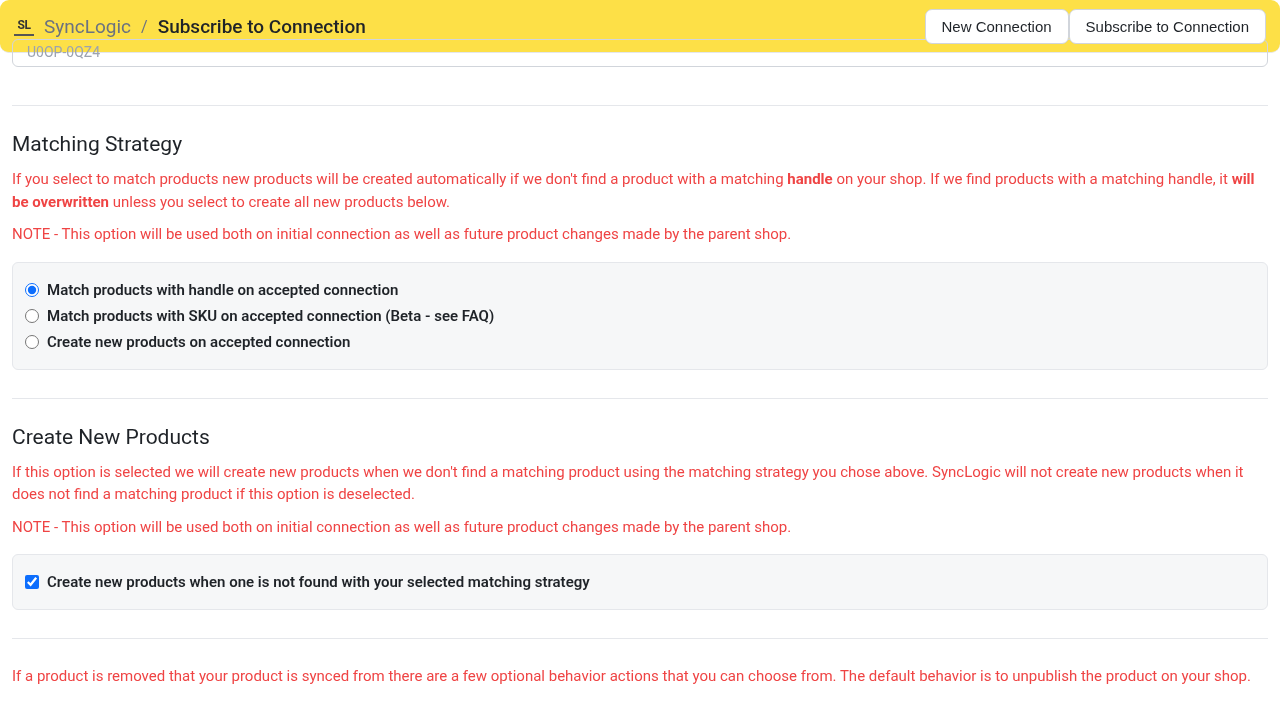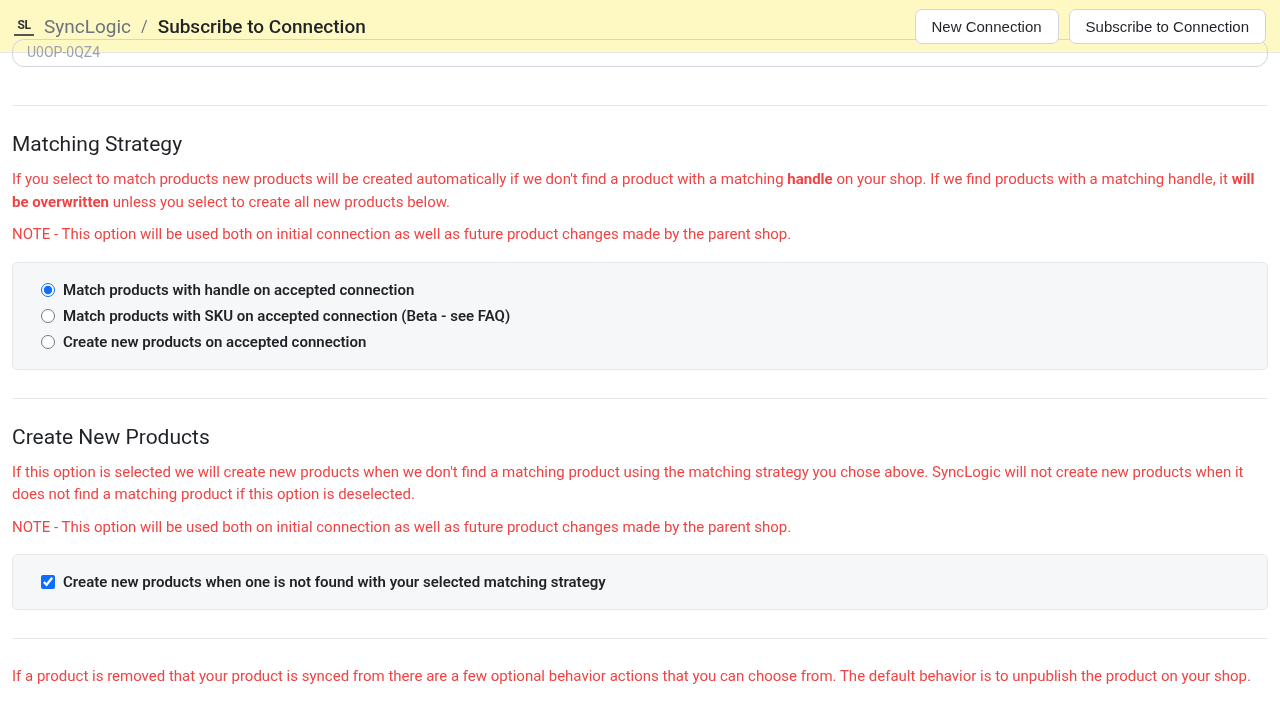--- a/index.html
+++ b/index.html
@@ -7,54 +7,55 @@
   font-family: -apple-system, BlinkMacSystemFont, "Segoe UI", Roboto, "Helvetica Neue", Arial, sans-serif;
   font-size: 15px;
   color: #1f2328;
   background: #fff;
   width: 1280px;
   height: 720px;
   overflow: hidden;
 }
 .topbar {
   height: 53px;
-  background: #fef9c3;
+  background: #fde047;
   border-bottom: 1px solid #e5e7eb;
   display: flex;
   align-items: center;
   padding: 0 14px;
   justify-content: space-between;
+  border-radius: 9px;
 }
 .topbar-left { display: flex; align-items: center; gap: 10px; }
 .logo {
   width: 20px; height: 20px;
   font-size: 12px; font-weight: 700;
   color: #333; display: flex; align-items: center; justify-content: center;
   border-bottom: 2px solid #555;
   letter-spacing: -0.5px;
 }
 .brand { color: #6b7280; font-size: 19px; font-weight: 400; }
 .slash { color: #6b7280; font-size: 16px; }
 .page { font-size: 19px; font-weight: 500; color: #1f2328; }
-.topbar-right { display: flex; gap: 10px; }
+.topbar-right { display: flex; }
 .btn {
   background: #fff;
   border: 1px solid #d1d5db;
   border-radius: 7px;
   padding: 8px 16px;
   font-size: 15px;
   color: #1f2328;
   cursor: pointer;
 }
 .content {
   padding: 0 12px;
 }
 .input-remnant {
   border: 1px solid #d1d5db;
-  border-radius: 12px;
+  border-radius: 6px;
   height: 28px;
   margin-top: -14px;
   padding: 4px 14px;
   color: #9ca3af;
   font-size: 14px;
   display: flex;
   align-items: flex-end;
   padding-bottom: 6px;
 }
 .section {
@@ -77,21 +78,21 @@
 .desc {
   font-size: 15px;
   line-height: 1.5;
   color: #ef4444;
   margin-bottom: 10px;
 }
 .form-card {
   background: #f6f7f8;
   border: 1px solid #e5e7eb;
   border-radius: 6px;
-  padding: 18px 28px;
+  padding: 18px 12px;
   margin-top: 16px;
 }
 .form-row {
   display: flex;
   align-items: center;
   gap: 8px;
   margin-bottom: 8px;
 }
 .form-row:last-child { margin-bottom: 0; }
 .form-row label {

